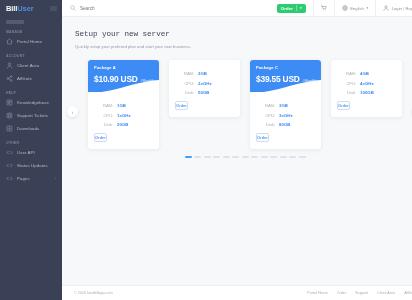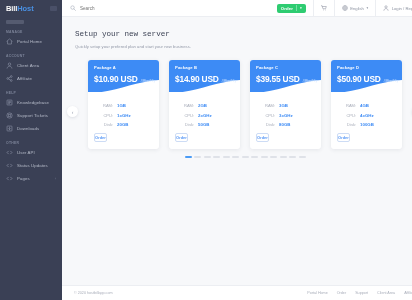--- a/index.html
+++ b/index.html
@@ -207,21 +207,21 @@
   .flinks { display: flex; gap: 9px; }
   .flink { font-size: 3.7px; color: #a9aeba; cursor: pointer; white-space: nowrap; }
 </style>
 </head>
 <body>
 
 <div id="app">
 
   <aside class="sidebar">
     <div class="sb-brandbar">
-      <div class="sb-logo"><span class="host">Bill</span><span class="bill">Host</span></div>
+      <div class="sb-logo"><span class="host">Bill</span><span class="bill">User</span></div>
       <div class="sb-burger"></div>
     </div>
     <div class="sb-badge"></div>
     <div id="sb-groups">
         <div class="sb-section">MANAGE</div>
         <div class="sb-item">
           <span class="sb-ico">
             <svg viewBox="0 0 16 16" fill="none" stroke="currentColor" stroke-width="1.4">
               <path d="M2 7.2L8 2.2l6 5" stroke-linecap="round" stroke-linejoin="round"></path>
               <path d="M3.6 7.8v6h8.8v-6" stroke-linecap="round" stroke-linejoin="round"></path>
@@ -399,30 +399,20 @@
                   <span class="spec-v">1xGHz</span>
                 </div>
                 <div class="spec">
                   <span class="spec-k">Disk:</span>
                   <span class="spec-v">20GB</span>
                 </div>
               </div>
               <button class="order-btn">Order</button>
             </div>
             <div class="card">
-              <div class="card-head">
-                <div class="pkg-name">Package B</div>
-                <div class="price-row">
-                  <span class="price">$14.90 USD</span>
-                  <span class="cycle">/ Monthly</span>
-                </div>
-                <svg class="curve" viewBox="0 0 71 13" preserveAspectRatio="none">
-                  <path d="M0 13 C 26 13, 44 2, 71 0 L71 13 Z" fill="#ffffff"></path>
-                </svg>
-              </div>
               <div class="specs">
                 <div class="spec">
                   <span class="spec-k">RAM:</span>
                   <span class="spec-v">2GB</span>
                 </div>
                 <div class="spec">
                   <span class="spec-k">CPU:</span>
                   <span class="spec-v">2xGHz</span>
                 </div>
                 <div class="spec">
@@ -453,30 +443,20 @@
                   <span class="spec-v">3xGHz</span>
                 </div>
                 <div class="spec">
                   <span class="spec-k">Disk:</span>
                   <span class="spec-v">80GB</span>
                 </div>
               </div>
               <button class="order-btn">Order</button>
             </div>
             <div class="card">
-              <div class="card-head">
-                <div class="pkg-name">Package D</div>
-                <div class="price-row">
-                  <span class="price">$50.90 USD</span>
-                  <span class="cycle">/ Monthly</span>
-                </div>
-                <svg class="curve" viewBox="0 0 71 13" preserveAspectRatio="none">
-                  <path d="M0 13 C 26 13, 44 2, 71 0 L71 13 Z" fill="#ffffff"></path>
-                </svg>
-              </div>
               <div class="specs">
                 <div class="spec">
                   <span class="spec-k">RAM:</span>
                   <span class="spec-v">4GB</span>
                 </div>
                 <div class="spec">
                   <span class="spec-k">CPU:</span>
                   <span class="spec-v">4xGHz</span>
                 </div>
                 <div class="spec">

